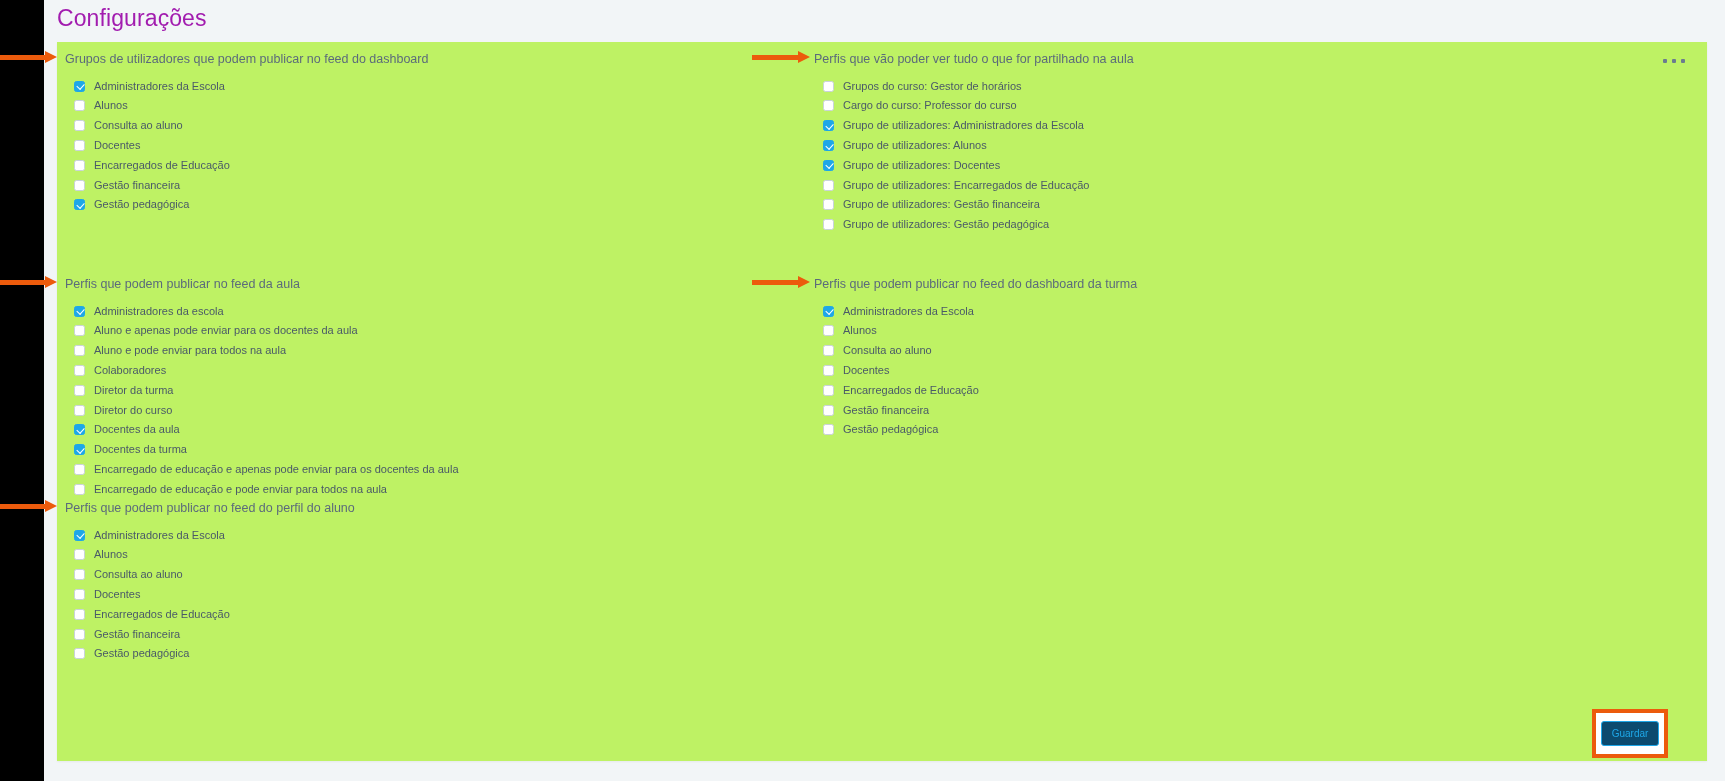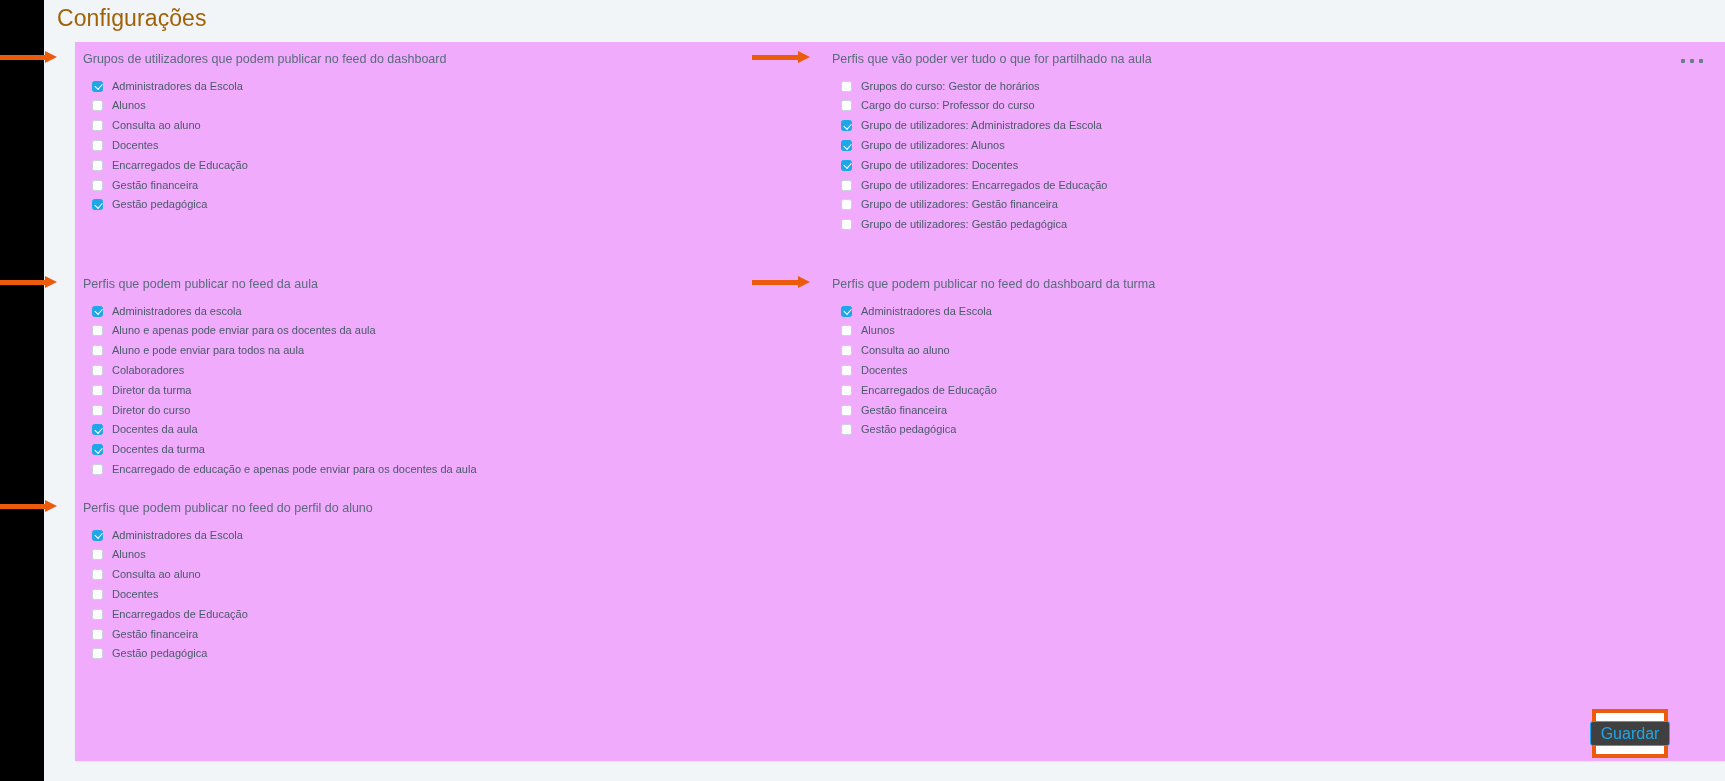--- a/index.html
+++ b/index.html
@@ -20,32 +20,31 @@
   .left-band {
     position: absolute; left: 0; top: 0;
     width: 44px; height: 781px;
     background: #000000;
     z-index: 5;
   }
   .page-title {
     position: absolute;
     left: 57px; top: 5px;
     font-size: 23px;
-    color: #a16207;
+    color: #a21caf;
     letter-spacing: .1px;
     font-weight: 400;
     white-space: nowrap;
   }
   .card {
     position: absolute;
     left: 57px; top: 42px;
     width: 1650px; height: 719px;
-    background: #f0abfc;
+    background: #bef264;
     box-shadow: 0 1px 2px rgba(0,0,0,.05);
-    margin-left: 18px;
   }
   .kebab {
     position: absolute;
     right: 22px; top: 12px;
     width: 22px; height: 14px;
     display: flex; align-items: center; justify-content: space-between;
     cursor: pointer;
   }
   .kebab i {
     display: block;
@@ -132,23 +131,23 @@
     position: absolute;
     left: 1592px; top: 709px;
     width: 76px; height: 49px;
     border: 4px solid #ec5b0c;
     background: #ffffff;
     display: flex; align-items: center; justify-content: center;
     z-index: 8;
   }
   .save-btn {
     border: 1px solid #1ea7e8;
-    background: #404040;
+    background: #0c4a6e;
     color: #1ea7e8;
-    font-size: 16px;
+    font-size: 10px;
     font-family: "Liberation Sans", sans-serif;
     border-radius: 3px;
     padding: 5px 10px;
     cursor: pointer;
     line-height: 13px;
   }
 </style>
 </head>
 <body>
 
@@ -228,20 +227,24 @@
             <span class="lbl">Docentes da aula</span>
           </div>
           <div class="opt on">
             <span class="box"></span>
             <span class="lbl">Docentes da turma</span>
           </div>
           <div class="opt">
             <span class="box"></span>
             <span class="lbl">Encarregado de educação e apenas pode enviar para os docentes da aula</span>
           </div>
+          <div class="opt">
+            <span class="box"></span>
+            <span class="lbl">Encarregado de educação e pode enviar para todos na aula</span>
+          </div>
         </div>
       <div class="group" style="left:0px; top:459px;">
           <div class="group-title">Perfis que podem publicar no feed do perfil do aluno</div>
           <div class="opt on">
             <span class="box"></span>
             <span class="lbl">Administradores da Escola</span>
           </div>
           <div class="opt">
             <span class="box"></span>
             <span class="lbl">Alunos</span>

